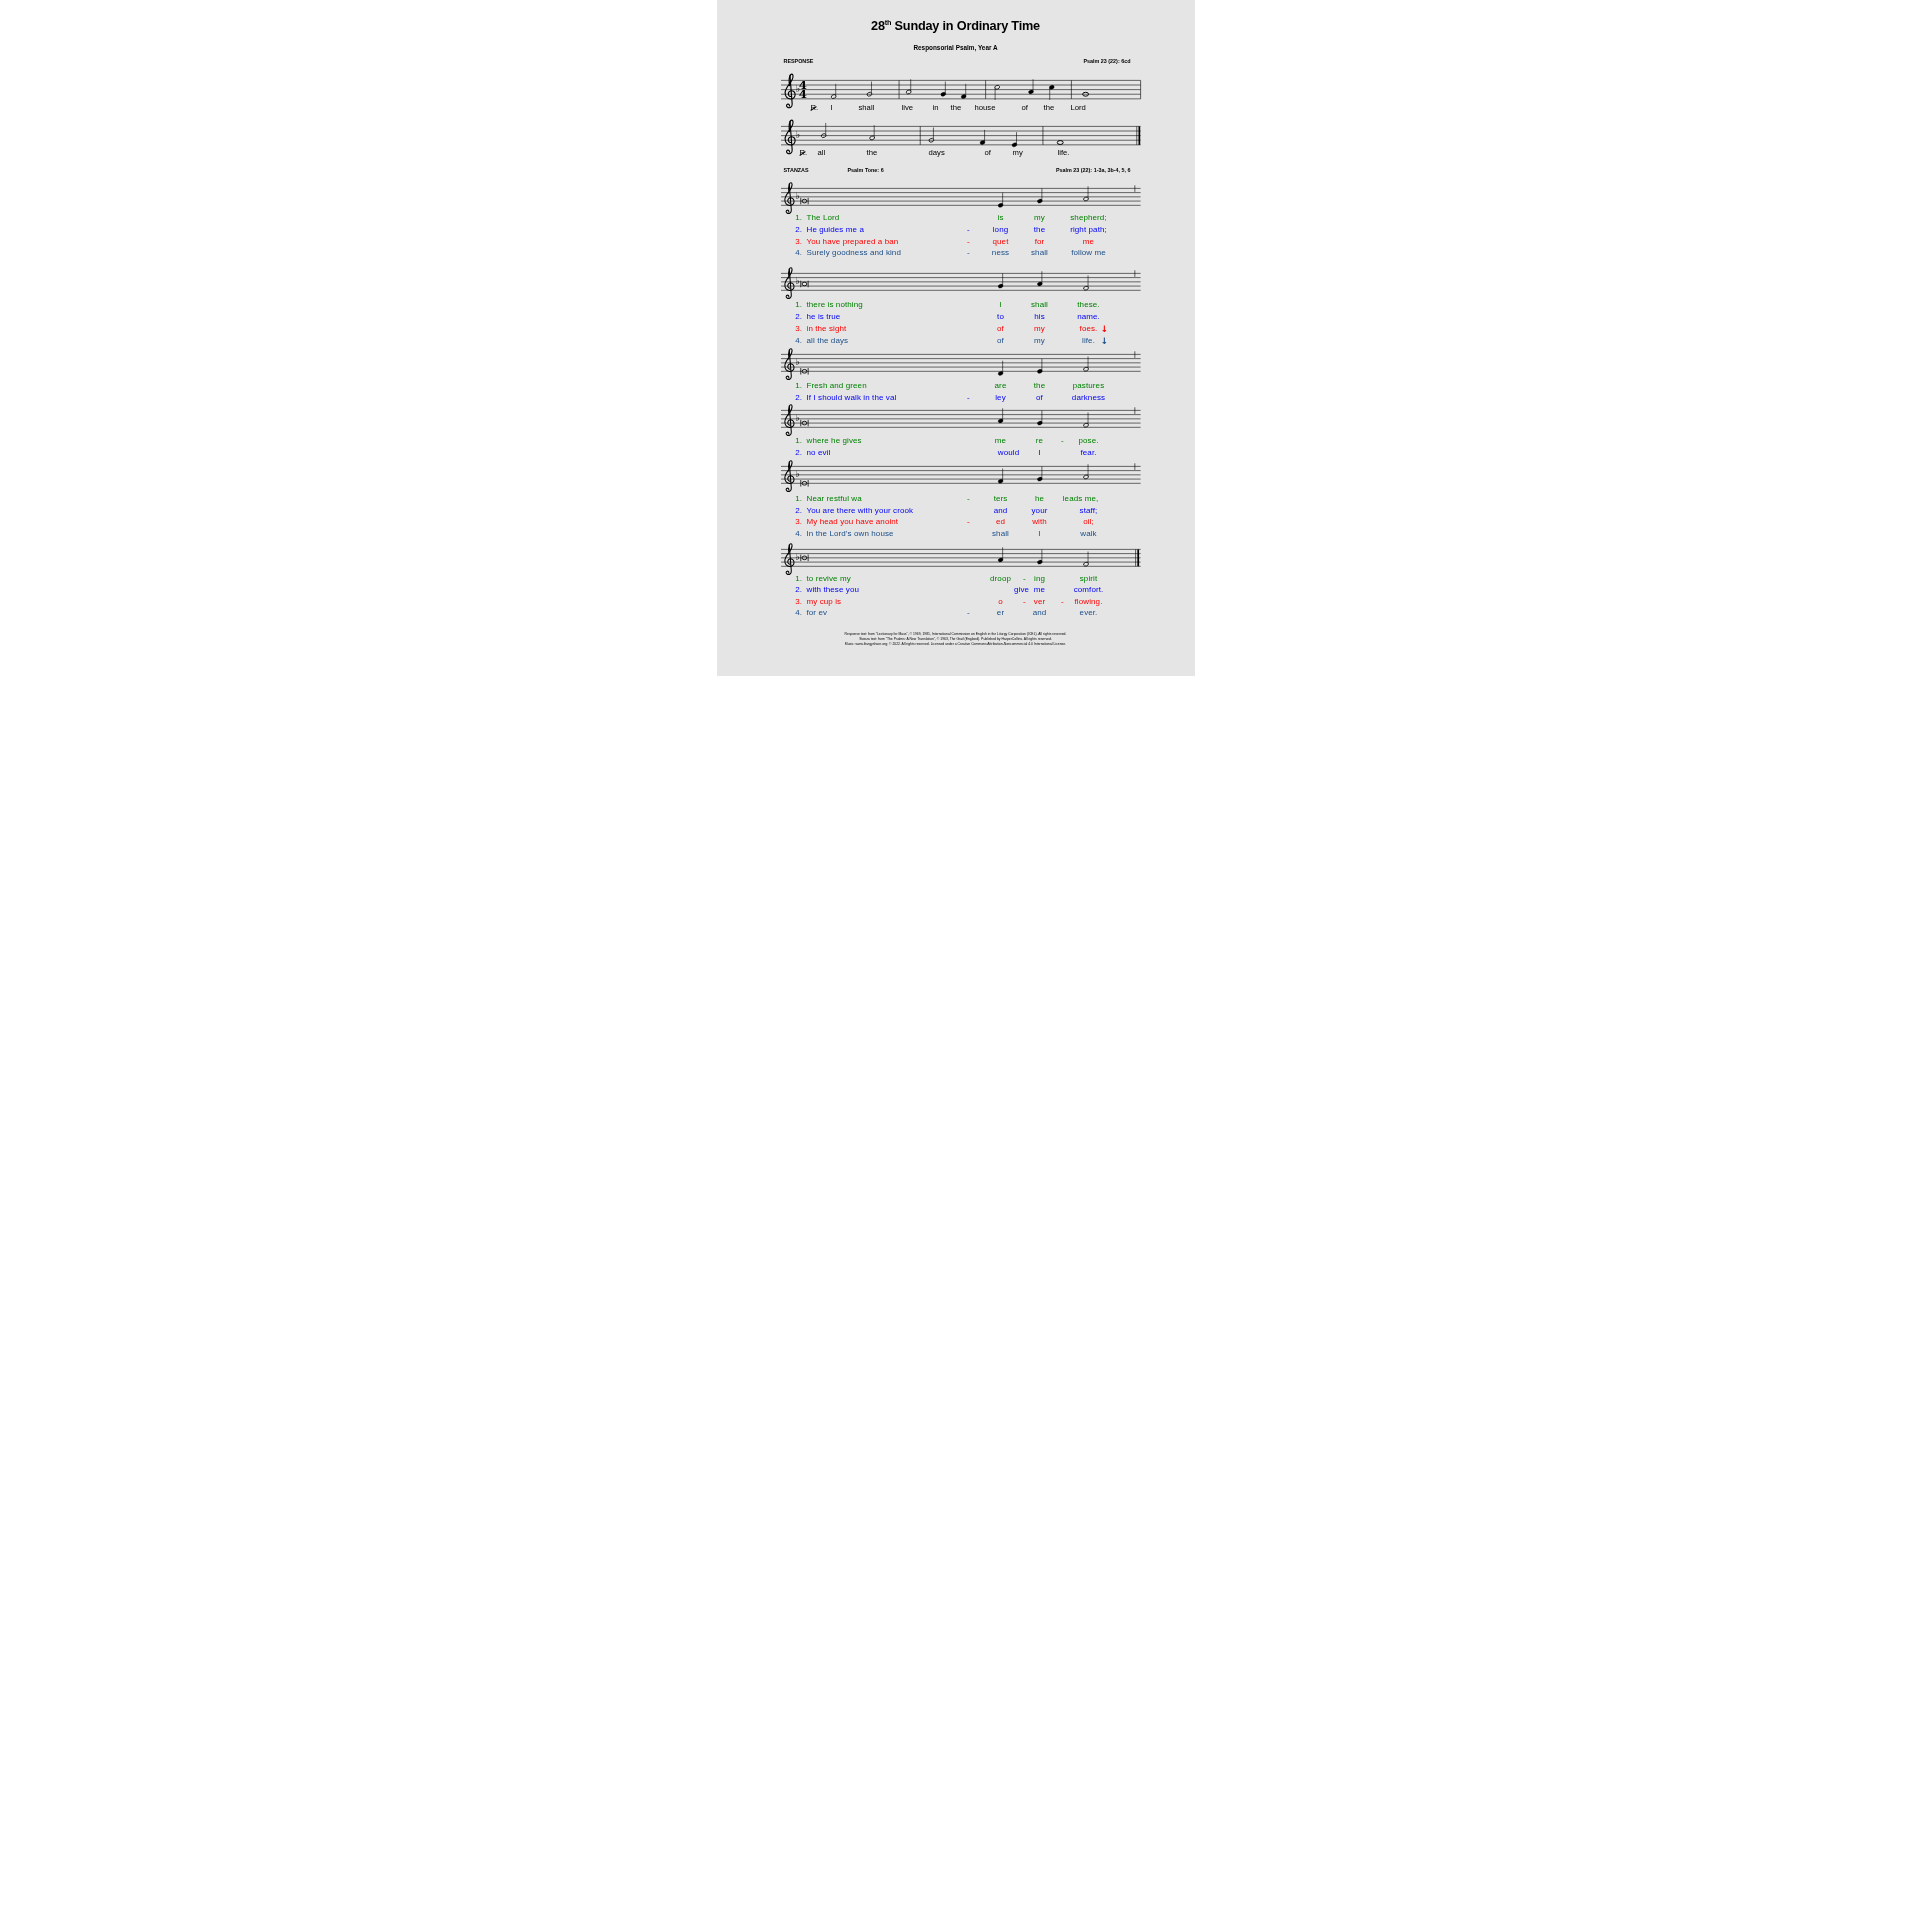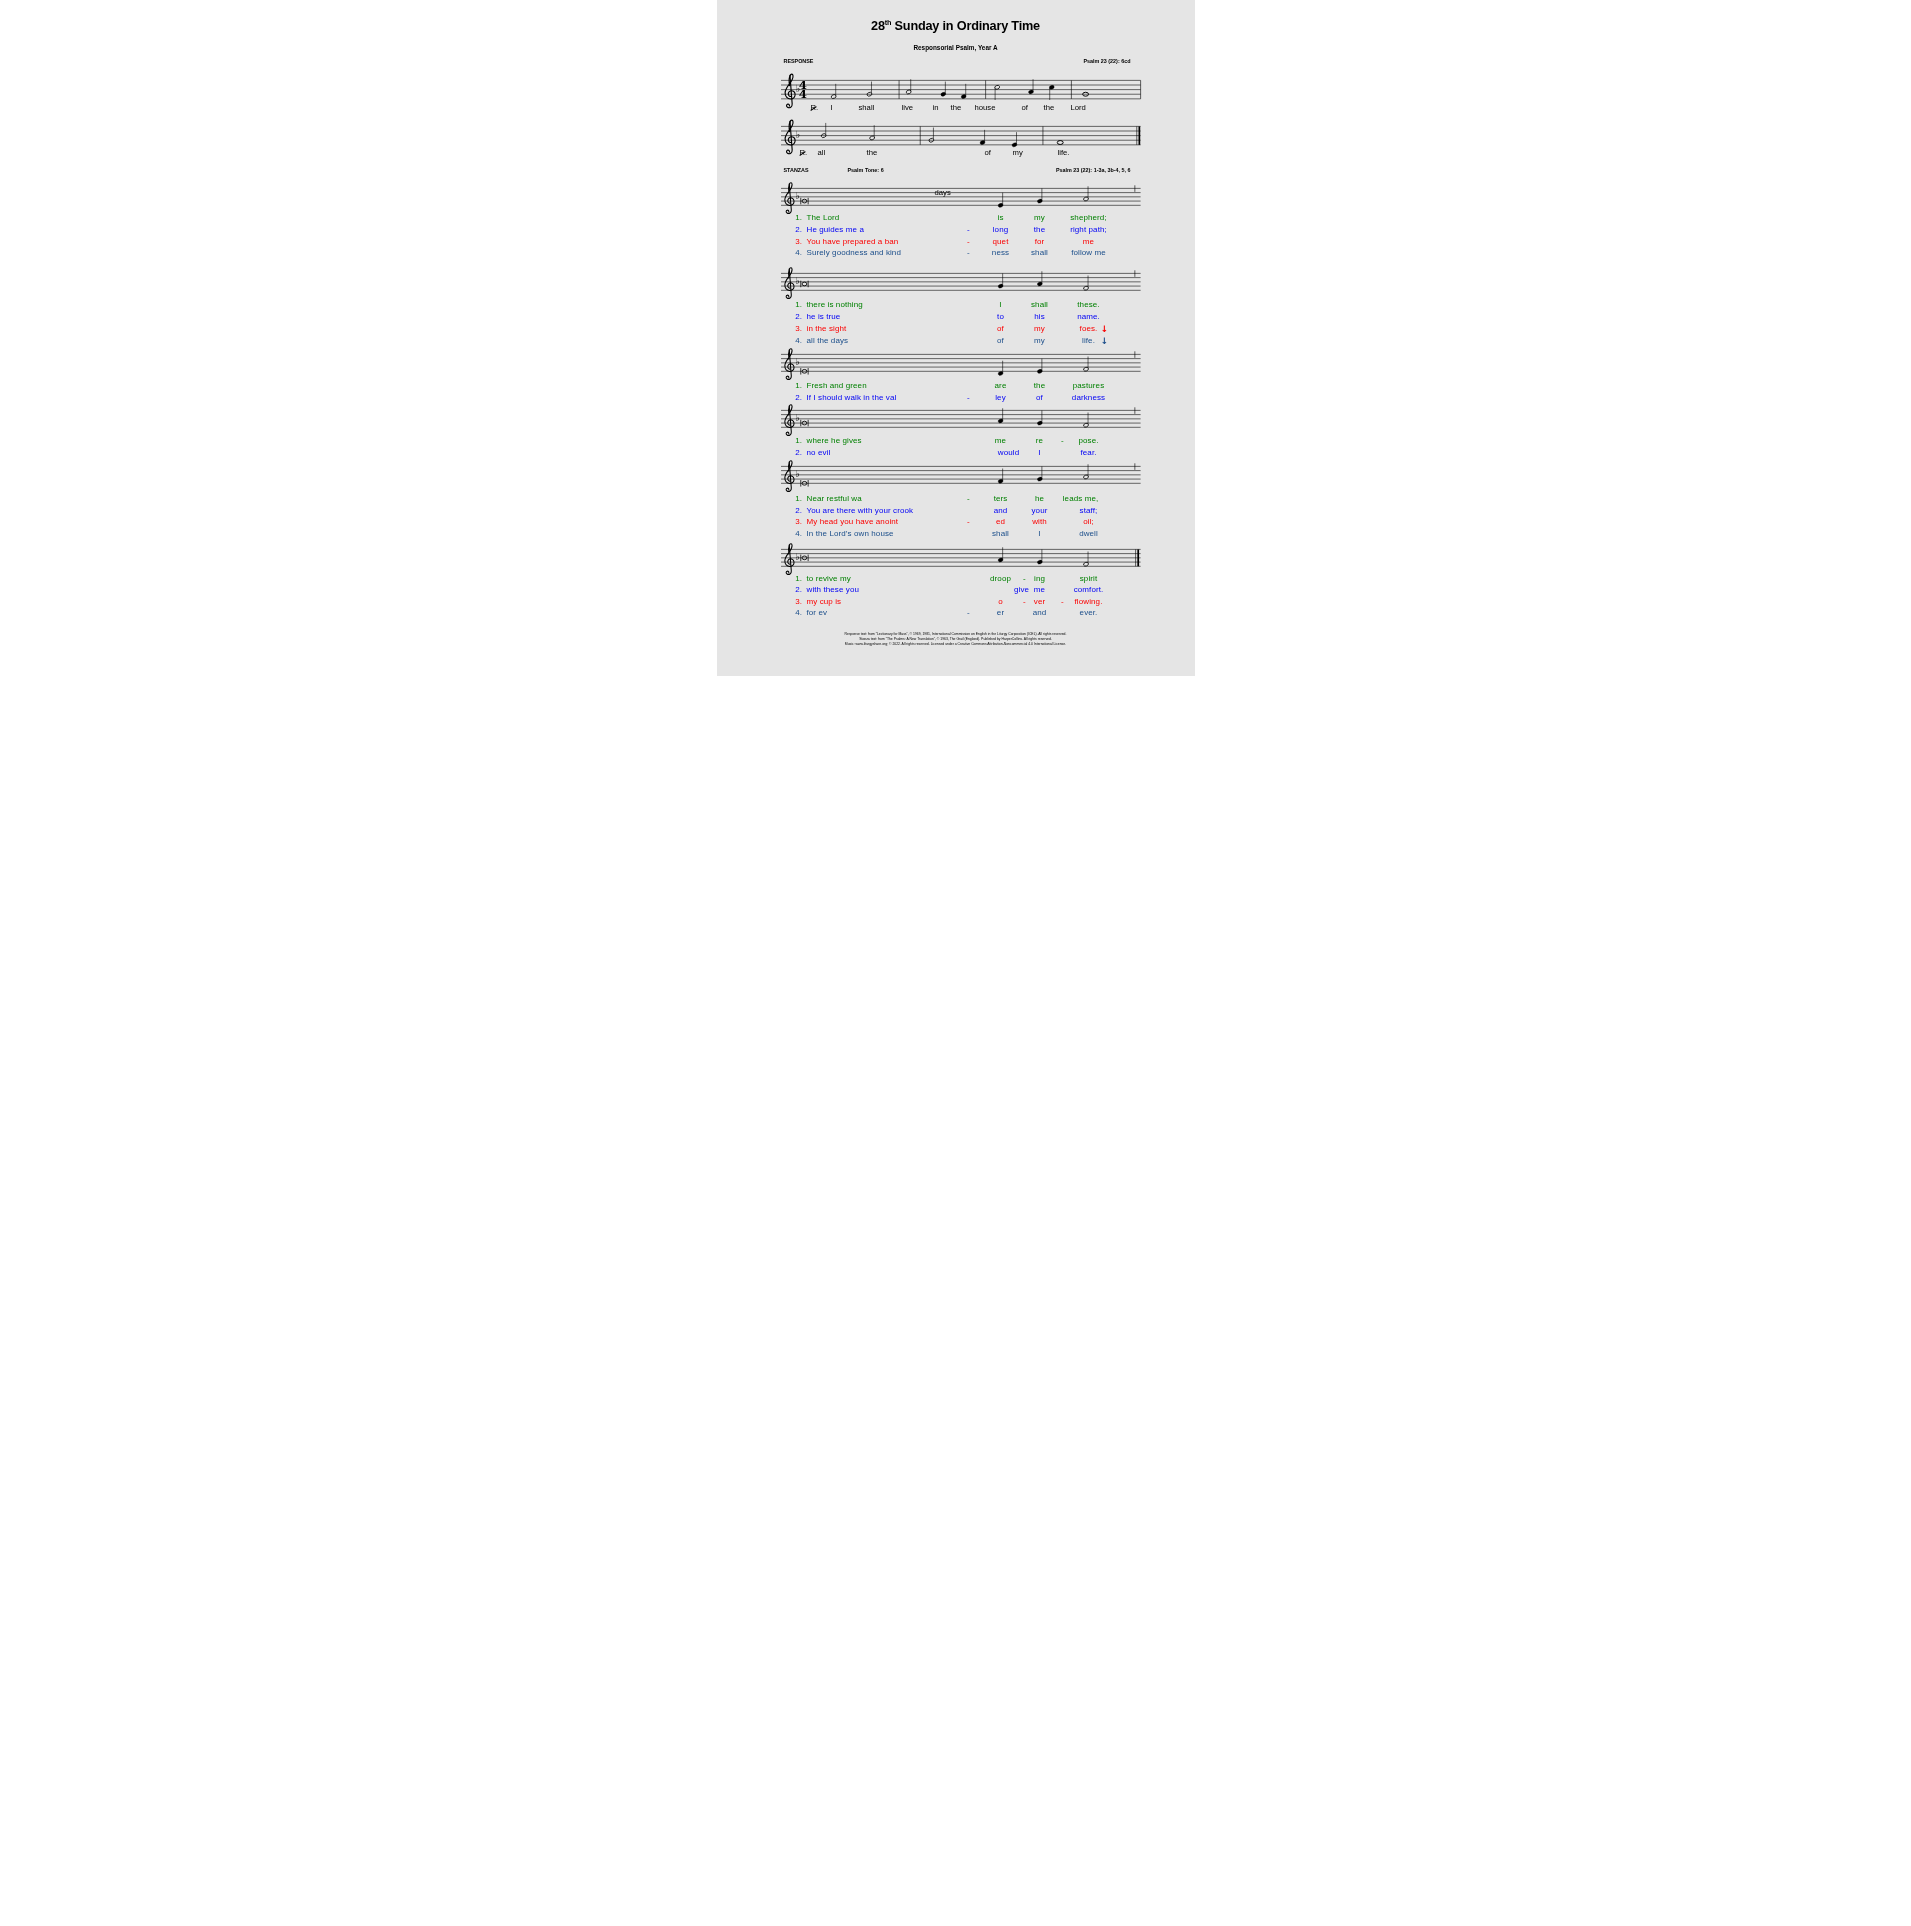--- a/index.html
+++ b/index.html
@@ -330,21 +330,21 @@
         <span style="left: 234px;">the</span>
         <span style="left: 258px;">house</span>
         <span style="left: 305px;">of</span>
         <span style="left: 327px;">the</span>
         <span style="left: 354px;">Lord</span>
       </div>
       <div class="lyricline" style="top: 148px;">
         <span class="rslash" style="left: 83px;">R.<i></i></span>
         <span style="left: 101px;">all</span>
         <span style="left: 150px;">the</span>
-        <span style="left: 218px; margin-top: 40px;">days</span>
+        <span style="left: 212px;">days</span>
         <span style="left: 268px;">of</span>
         <span style="left: 296px;">my</span>
         <span style="left: 341px;">life.</span>
       </div>
     </div>
   <div id="stanzas-root">
       <div class="stz" style="top: 213px; color: rgb(0, 128, 0);">
         <span class="num">1.</span>
         <span class="pre">The Lord</span>
         <span class="cell" style="left: 284px;">is</span>
@@ -456,21 +456,21 @@
         <span class="cell" style="left: 252px;">-</span>
         <span class="cell" style="left: 284px;">ed</span>
         <span class="cell" style="left: 323px;">with</span>
         <span class="cell" style="left: 372px;">oil;</span>
       </div>
       <div class="stz" style="top: 529px; color: rgb(27, 78, 138);">
         <span class="num">4.</span>
         <span class="pre">In the Lord’s own house</span>
         <span class="cell" style="left: 284px;">shall</span>
         <span class="cell" style="left: 323px;">I</span>
-        <span class="cell" style="left: 372px;">dwell</span>
+        <span class="cell" style="left: 372px;">walk</span>
       </div>
       <div class="stz" style="top: 574px; color: rgb(0, 128, 0);">
         <span class="num">1.</span>
         <span class="pre">to revive my</span>
         <span class="cell" style="left: 284px;">droop</span>
         <span class="cell" style="left: 308px;">-</span>
         <span class="cell" style="left: 323px;">ing</span>
         <span class="cell" style="left: 372px;">spirit</span>
       </div>
       <div class="stz" style="top: 585px; color: rgb(0, 0, 245);">

